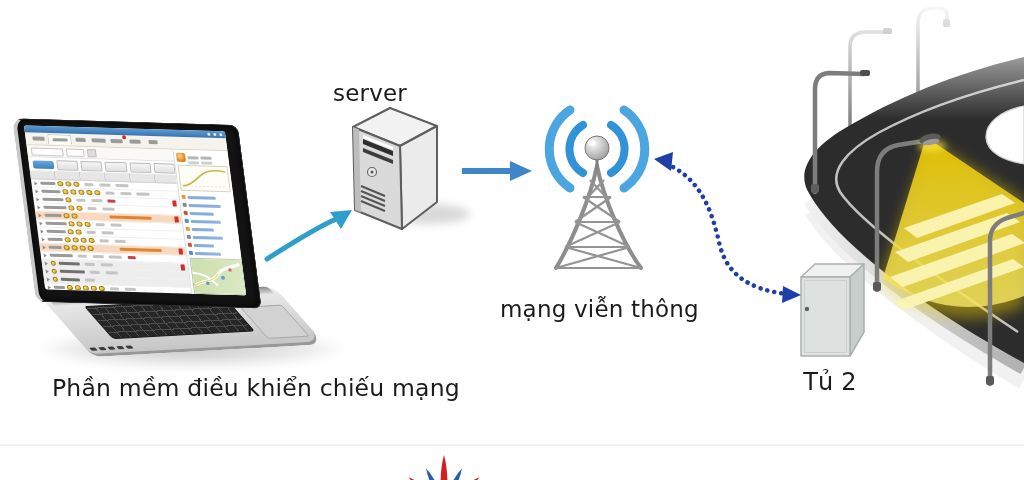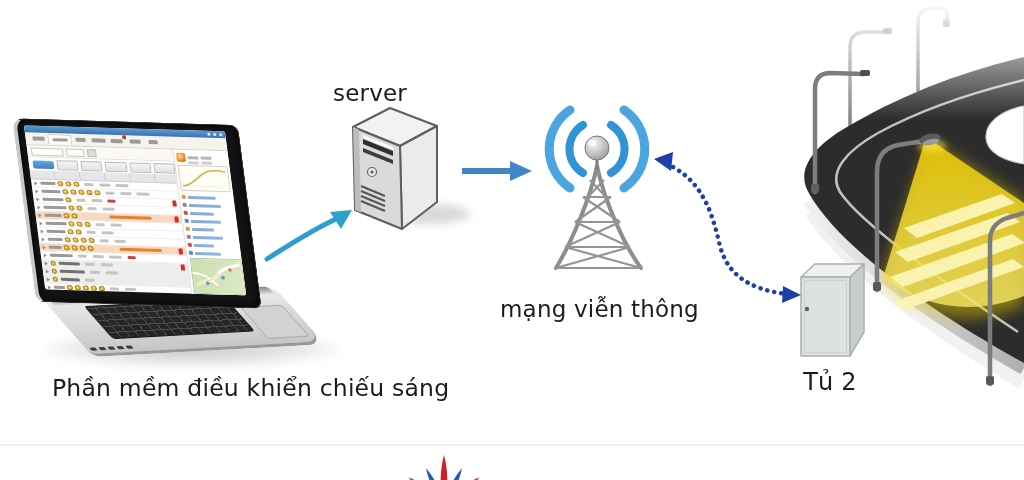--- a/index.html
+++ b/index.html
@@ -511,16 +511,16 @@
             </svg>
           </div>
         </div>
       </div>
     </div>
   </div>
 
   <div class="diagram-label" id="server-label">server</div>
   <div class="diagram-label" id="network-label">mạng viễn thông</div>
   <div class="diagram-label" id="cabinet-label">Tủ 2</div>
-  <div class="diagram-label" id="laptop-caption">Phần mềm điều khiển chiếu sáng</div>
+  <div class="diagram-label" id="laptop-caption">Phần mềm điều khiển chiếu mạng</div>
 
   <div class="divider"></div>
 </div>
 
 </body></html>

